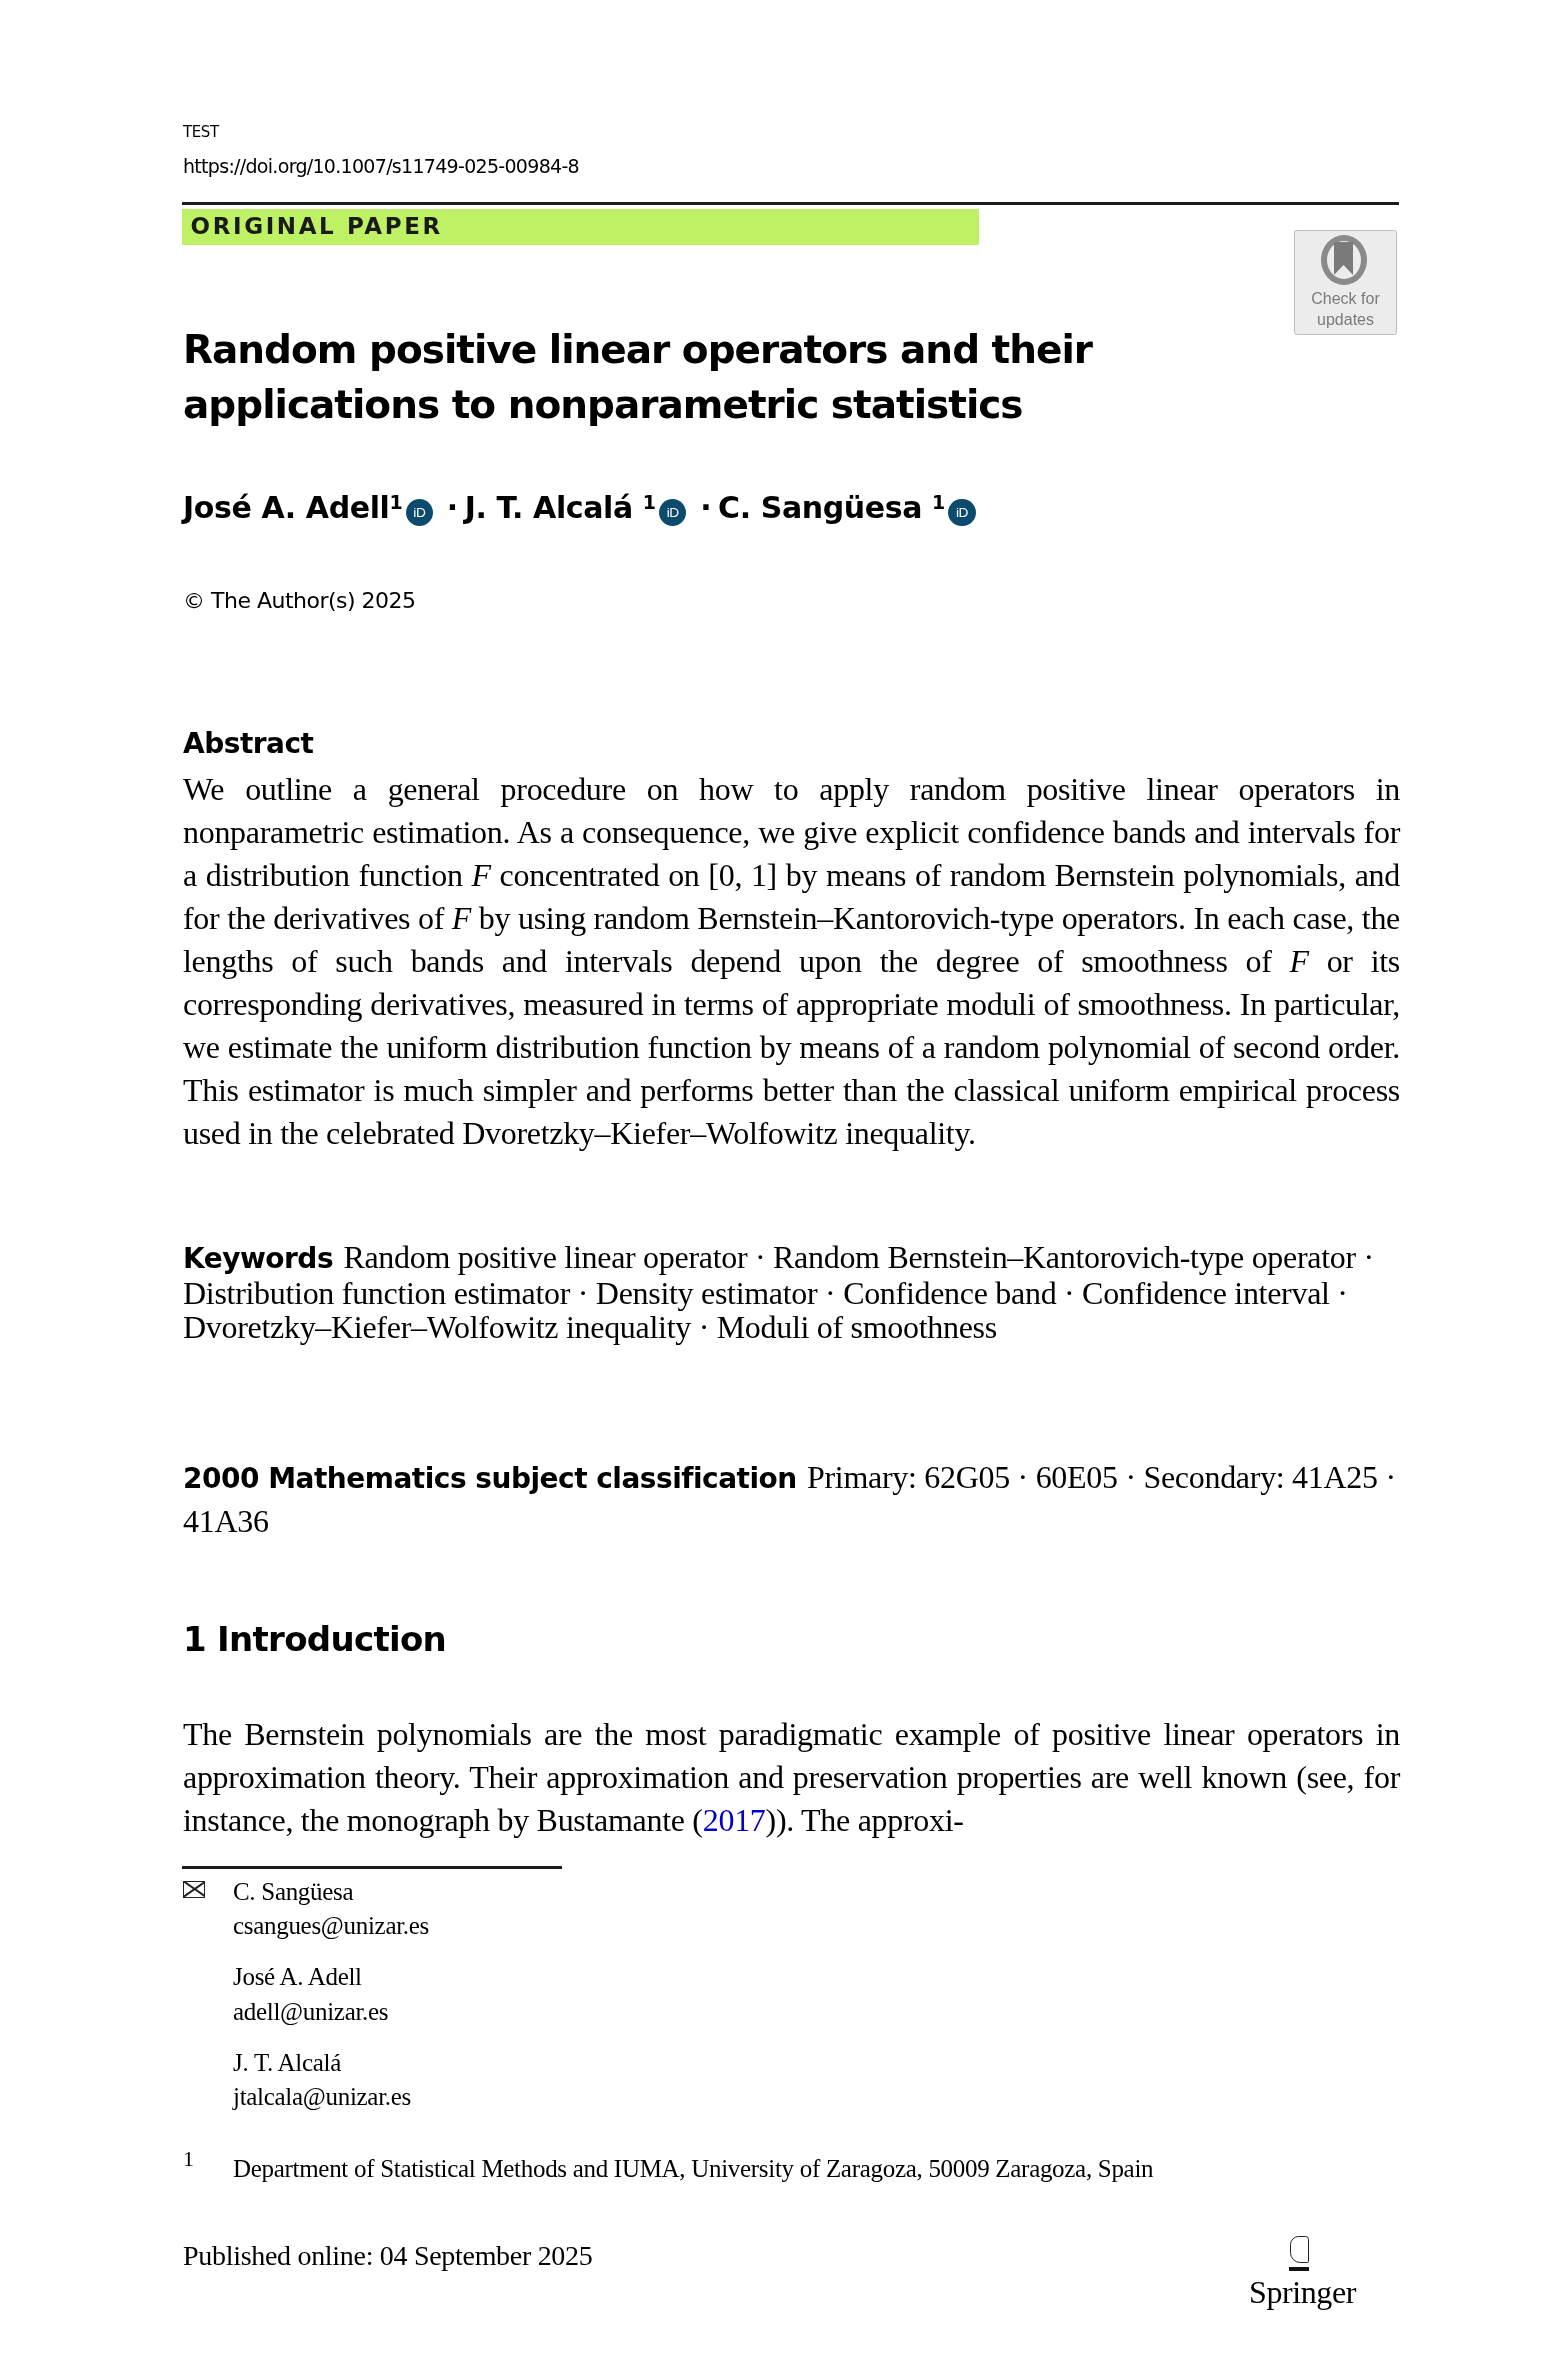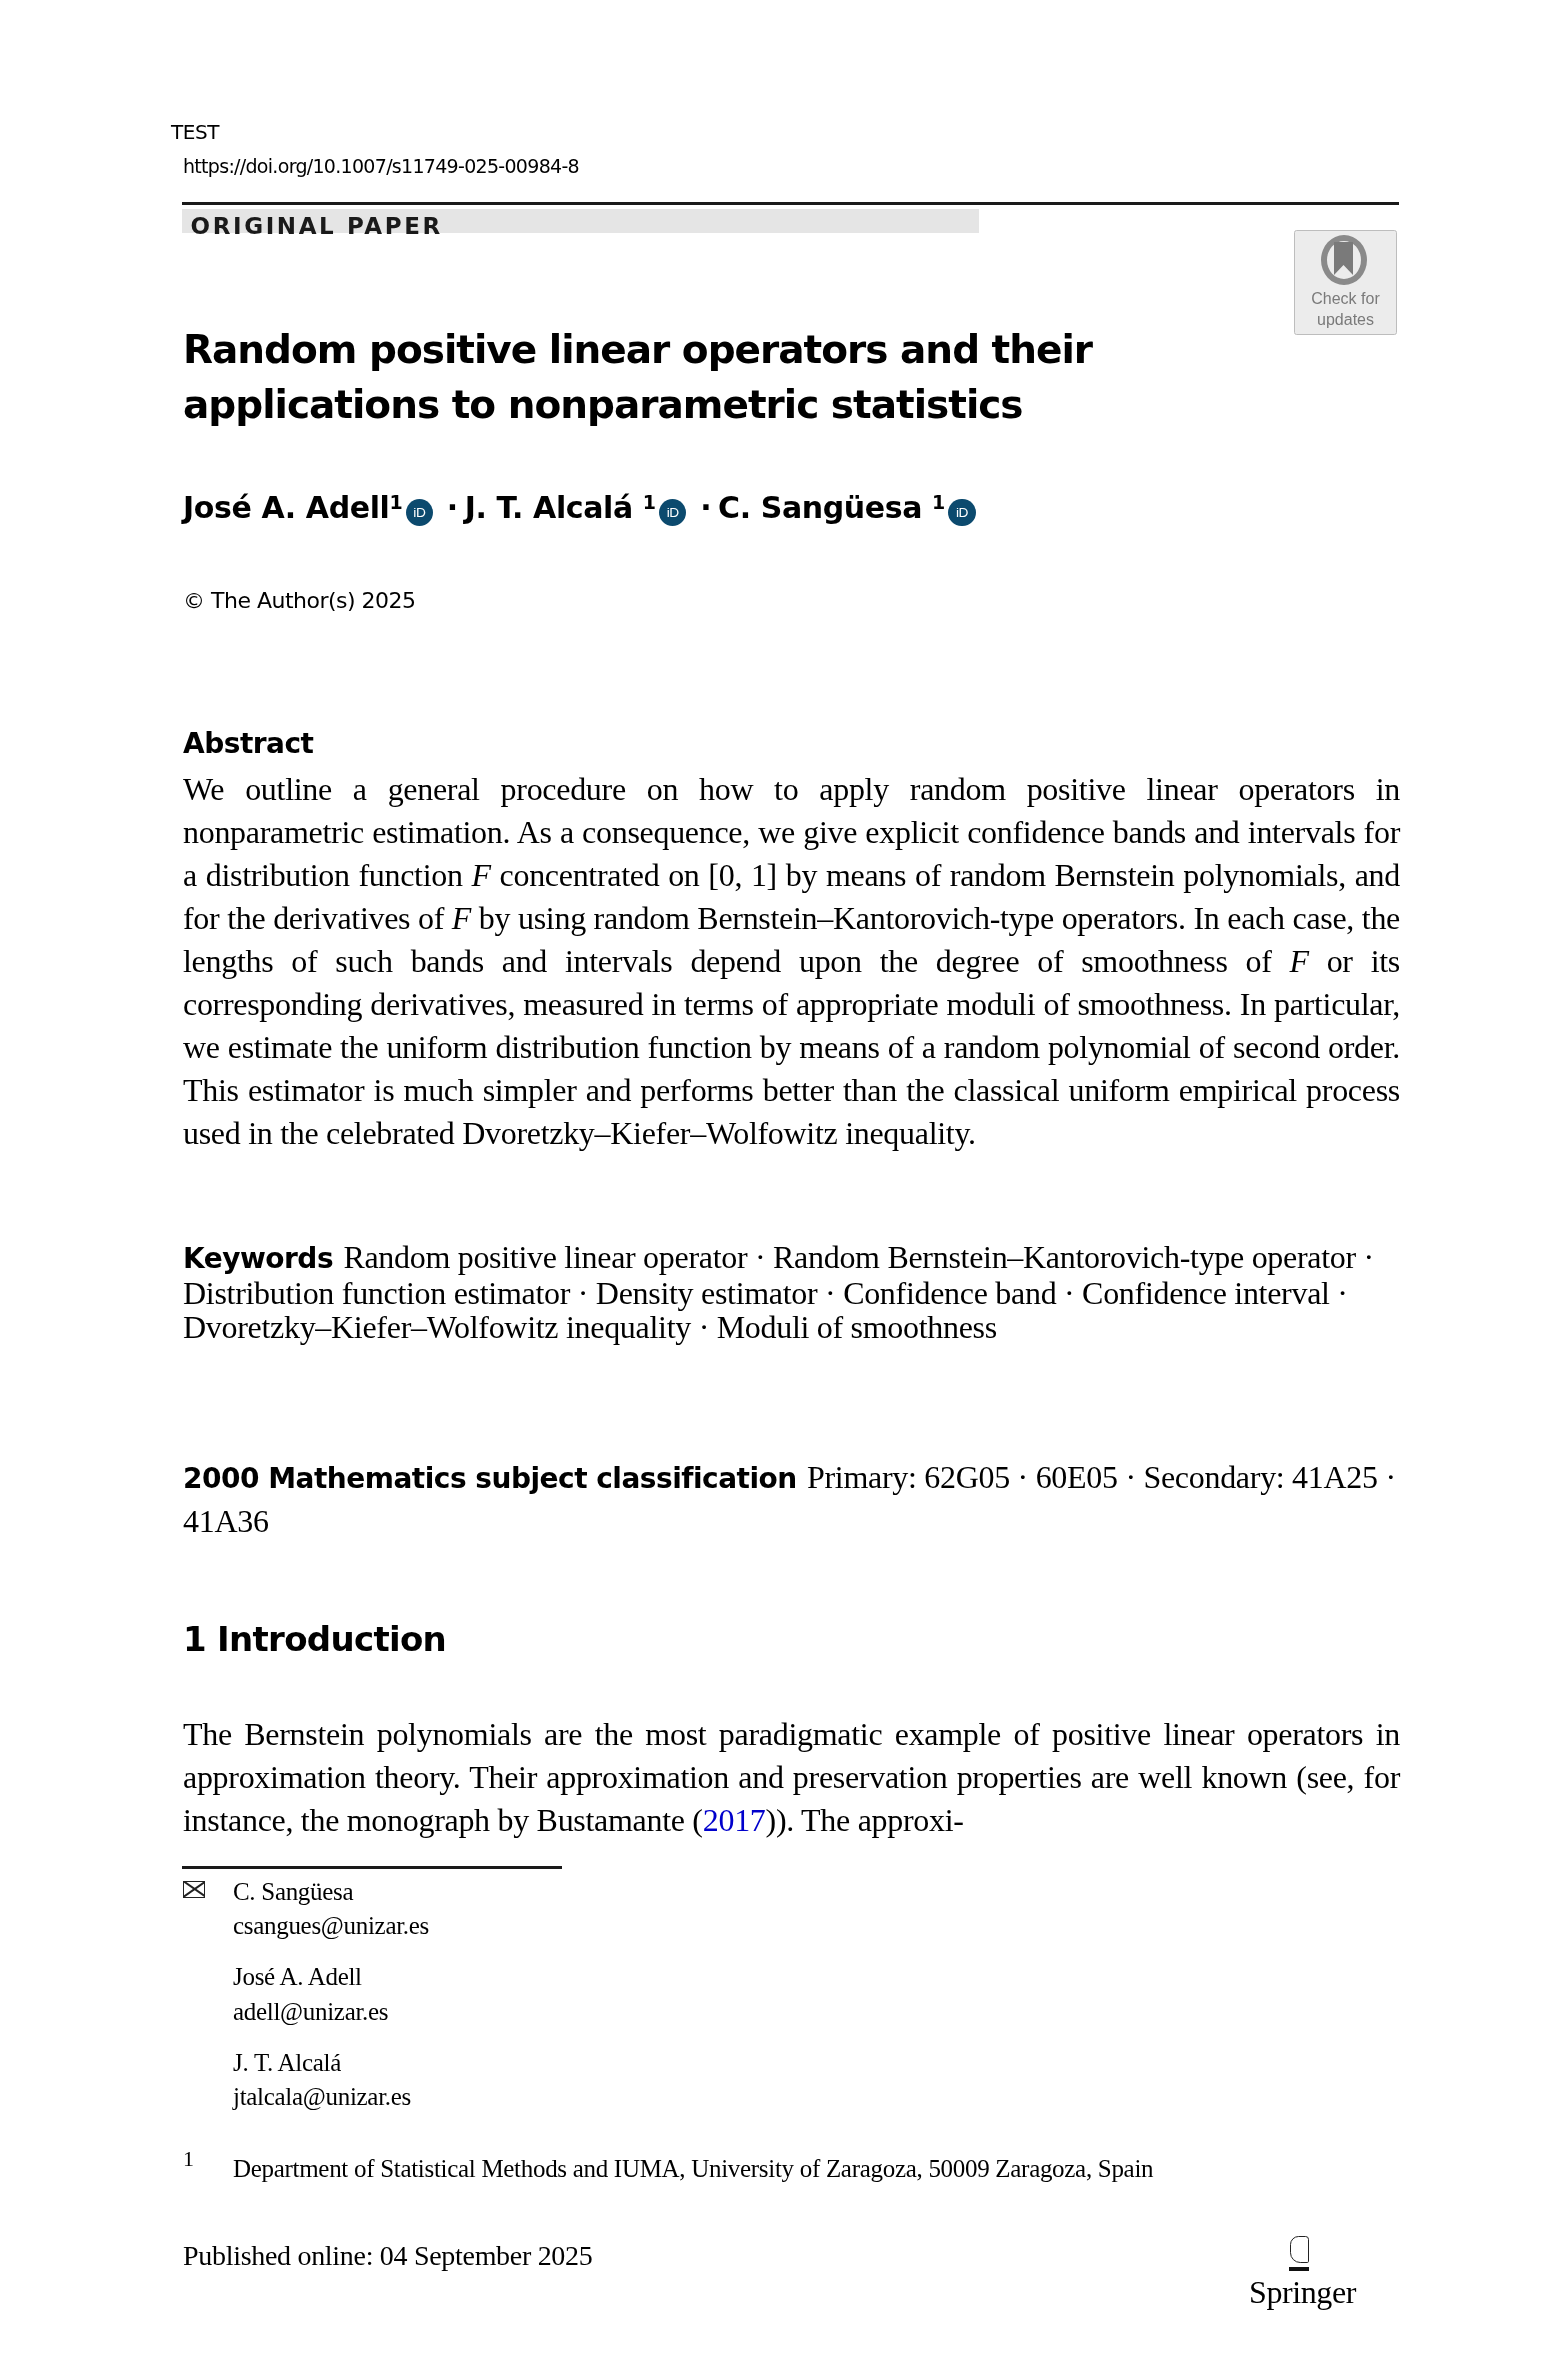--- a/index.html
+++ b/index.html
@@ -1,23 +1,23 @@
 <!DOCTYPE html>
 <html style="font-size:13.7px"><head>
 <meta charset="utf-8">
 <style>
   html, body { margin: 0; padding: 0; background: #ffffff; }
   body { width: 1568px; height: 2377px; position: relative; overflow: hidden; color: #000; }
   .sans { font-family: "DejaVu Sans", "Liberation Sans", sans-serif; }
   .serif { font-family: "Liberation Serif", "DejaVu Serif", serif; }
 
-  .journal { position: absolute; left: 171px; top: 118px; font-size: 20px; line-height: 28px; letter-spacing: -0.4px; }
+  .journal { position: absolute; left: 183px; top: 118px; font-size: 15px; line-height: 28px; letter-spacing: -0.4px; }
   .doi { position: absolute; left: 183px; top: 152px; font-size: 19px; line-height: 28px; letter-spacing: -0.7px; }
   .topline { position: absolute; left: 182px; top: 202px; width: 1217px; height: 3.4px; background: #1a1a1a; }
-  .section-bar { position: absolute; left: 182px; top: 209px; width: 797px; height: 24px; background: #e5e5e5; }
+  .section-bar { position: absolute; left: 182px; top: 209px; width: 797px; height: 36px; background: #bef264; }
   .section-bar span { position: absolute; left: 8.6px; top: 4.3px; font-size: 23px; font-weight: bold; letter-spacing: 2.6px; color: #1a1a1a; }
 
   .cfu { position: absolute; left: 1294px; top: 230px; width: 101px; height: 103px; border: 0.9px solid #bdbdbd; border-radius: 2.6px; background: #ececec; }
   .cfu .ring { position: absolute; left: 26px; top: 4.3px; width: 46px; height: 50px; border-radius: 50%; border: 6.9px solid #8a8a8a; box-sizing: border-box; }
   .cfu .flag { position: absolute; left: 39px; top: 11px; width: 19px; height: 33px; background: #7a7a7a; clip-path: polygon(0 0, 100% 0, 100% 100%, 50% 70%, 0 100%); }
   .cfu .txt { position: absolute; left: 0; width: 101px; text-align: center; font-size: 16px; color: #7a7a7a; line-height: 20px; font-family: "Liberation Sans", sans-serif; }
 
   .title { position: absolute; left: 183px; top: 322px; width: 1114px; font-size: 39px; font-weight: bold; line-height: 55px; letter-spacing: -1px; }
 
   .authors { position: absolute; left: 183px; top: 490px; font-size: 30px; font-weight: bold; white-space: nowrap; letter-spacing: -0.4px; display: flex; align-items: center; }

